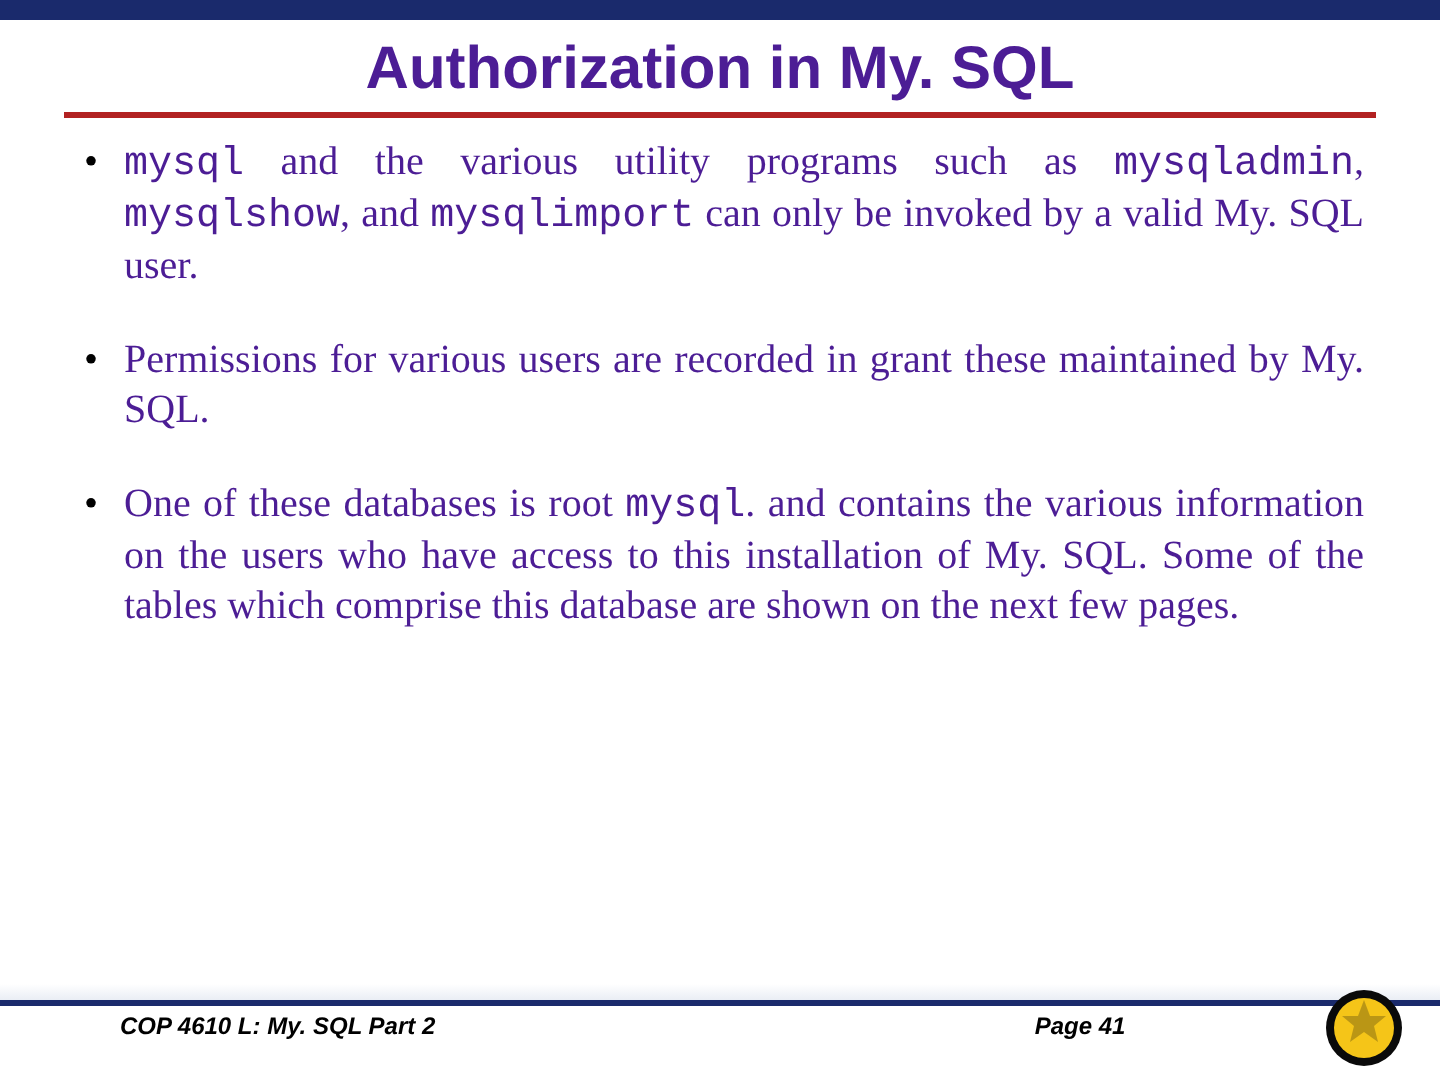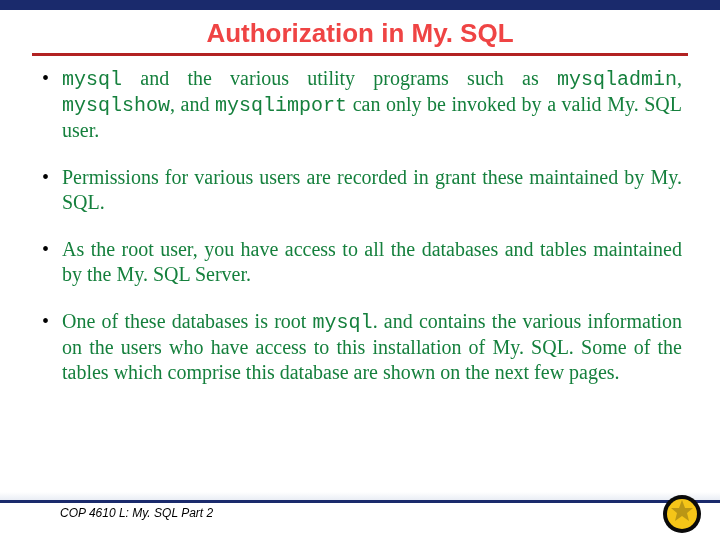--- a/index.html
+++ b/index.html
@@ -13,43 +13,43 @@
   }
   .topbar {
     height: 10px;
     background: #1a2a6c;
   }
   .slide {
     padding: 8px 32px 0 32px;
   }
   .title {
     font-family: "Comic Sans MS", "Comic Sans", cursive, sans-serif;
-    font-size: 26px;
-    color: #ef4444;
+    font-size: 30px;
+    color: #4c1d95;
     text-align: center;
     padding-bottom: 4px;
   }
   .title-underline {
     height: 3px;
     background: #b22222;
     width: 100%;
     margin-bottom: 10px;
   }
   ul.bullets {
     list-style: none;
     padding: 0 6px;
   }
   ul.bullets > li {
     position: relative;
     padding-left: 24px;
     margin-bottom: 22px;
     font-size: 20px;
     line-height: 1.25;
     text-align: justify;
-    color: #15803d;
+    color: #4c1d95;
   }
   ul.bullets > li::before {
     content: "•";
     position: absolute;
     left: 4px;
     top: 0;
     font-size: 20px;
     color: #000;
   }
   .mono {
@@ -75,21 +75,21 @@
     background: linear-gradient(#fff, #e4e9f2);
   }
   .footer-content {
     position: absolute;
     left: 0; right: 0; top: 14px;
     display: flex;
     align-items: center;
     padding: 0 60px 0 60px;
     font-family: Arial, sans-serif;
     font-size: 12px;
-    font-weight: normal;
+    font-weight: bold;
     font-style: italic;
     color: #000;
   }
   .footer-content .course { flex: 1.2; text-align: left; }
   .footer-content .page { flex: 0.8; text-align: center; }
   .footer-content .author { flex: 1; text-align: center; padding-right: 40px; }
   .logo {
     position: absolute;
     right: 18px;
     bottom: 6px;
@@ -105,32 +105,32 @@
 
 <div class="slide">
   <h1 class="title">Authorization in My. SQL</h1>
   <div class="title-underline"></div>
 
   <ul class="bullets">
     <li>
       <span class="mono">mysql</span><span> and the various utility programs such as </span><span class="mono">mysqladmin</span><span>, </span><span class="mono">mysqlshow</span><span>, and </span><span class="mono">mysqlimport</span><span> can only be invoked by a valid My. SQL user.</span>
     </li>
     <li>Permissions for various users are recorded in grant these maintained by My. SQL.</li>
-    <li>As the root user, you have access to all the databases and tables maintained by the My. SQL Server.</li>
     <li>
       <span>One of these databases is root </span><span class="mono">mysql</span><span>. and contains the various information on the users who have access to this installation of My. SQL.  Some of the tables which comprise this database are shown on the next few pages.</span>
     </li>
   </ul>
 </div>
 
 <div class="footer">
   <div class="footer-gradient"></div>
   <div class="footer-line"></div>
   <div class="footer-content">
     <div class="course">COP 4610 L: My. SQL Part 2</div>
+    <div class="page">Page 41</div>
   </div>
   <div class="logo">
     <svg viewBox="0 0 40 40">
       <circle cx="20" cy="20" r="19" fill="#0a0a0a"></circle>
       <circle cx="20" cy="20" r="15" fill="#f5c518"></circle>
       <path d="M20 6 L23 14 L31 14 L25 19 L27 27 L20 22 L13 27 L15 19 L9 14 L17 14 Z" fill="#0a0a0a" opacity="0.25"></path>
     </svg>
   </div>
 </div>
 

